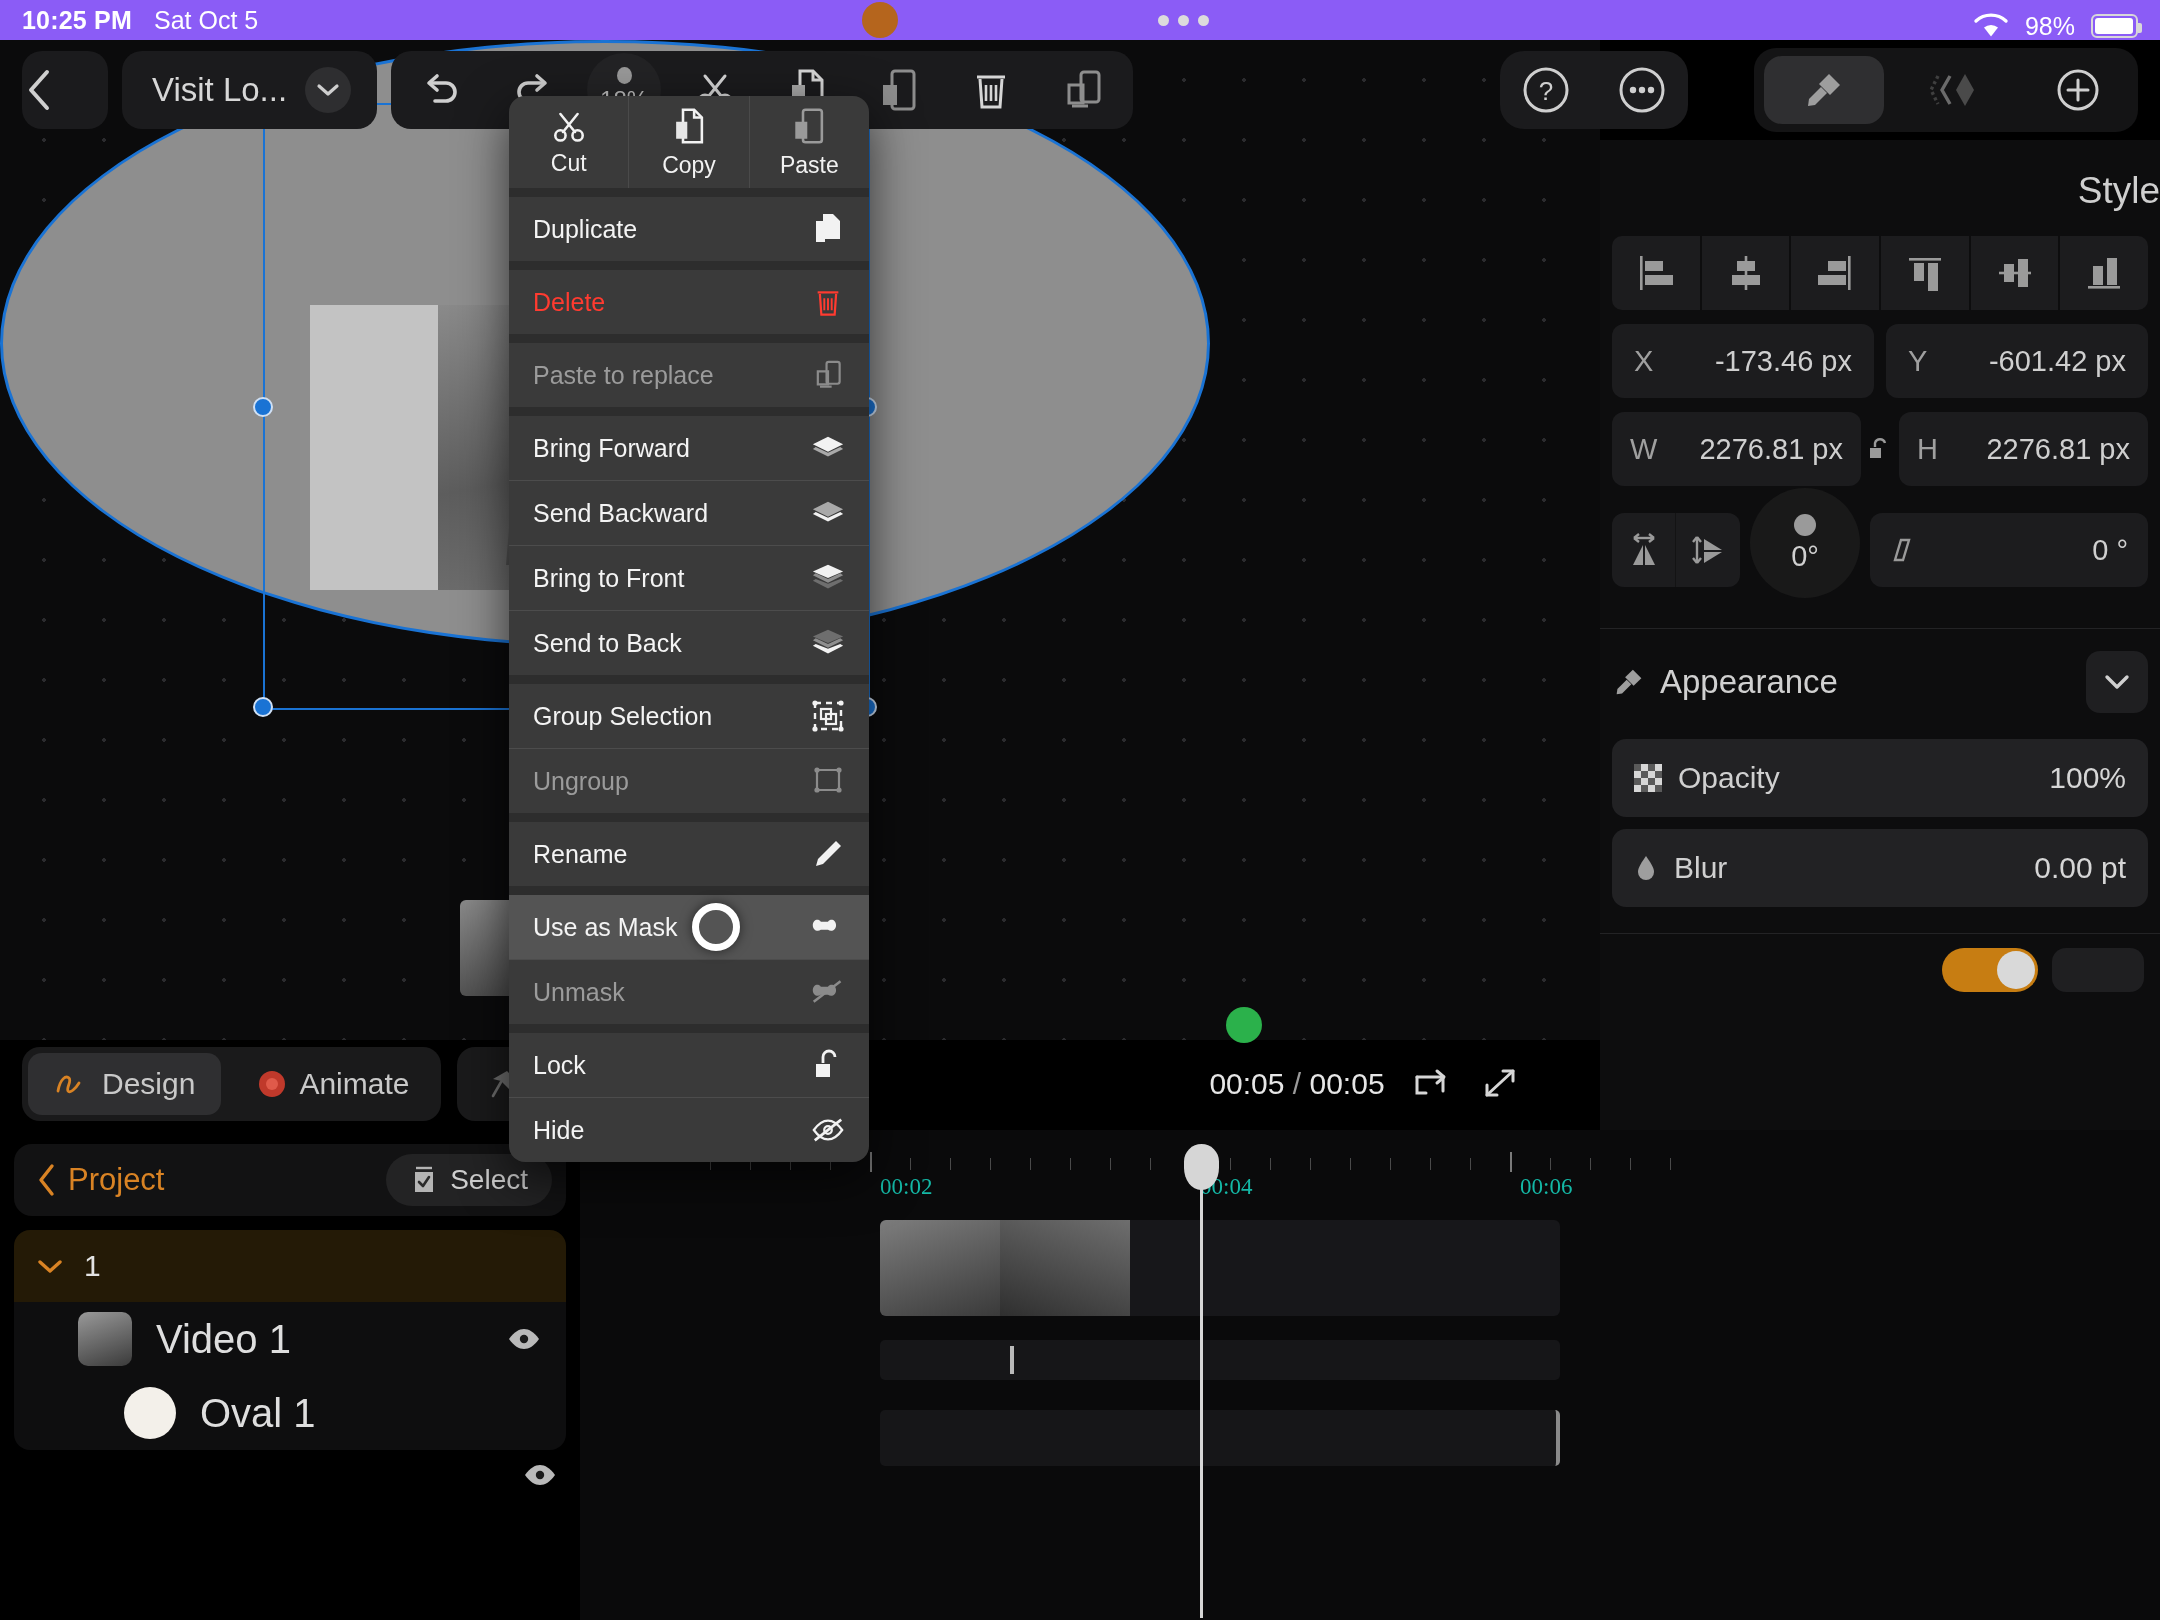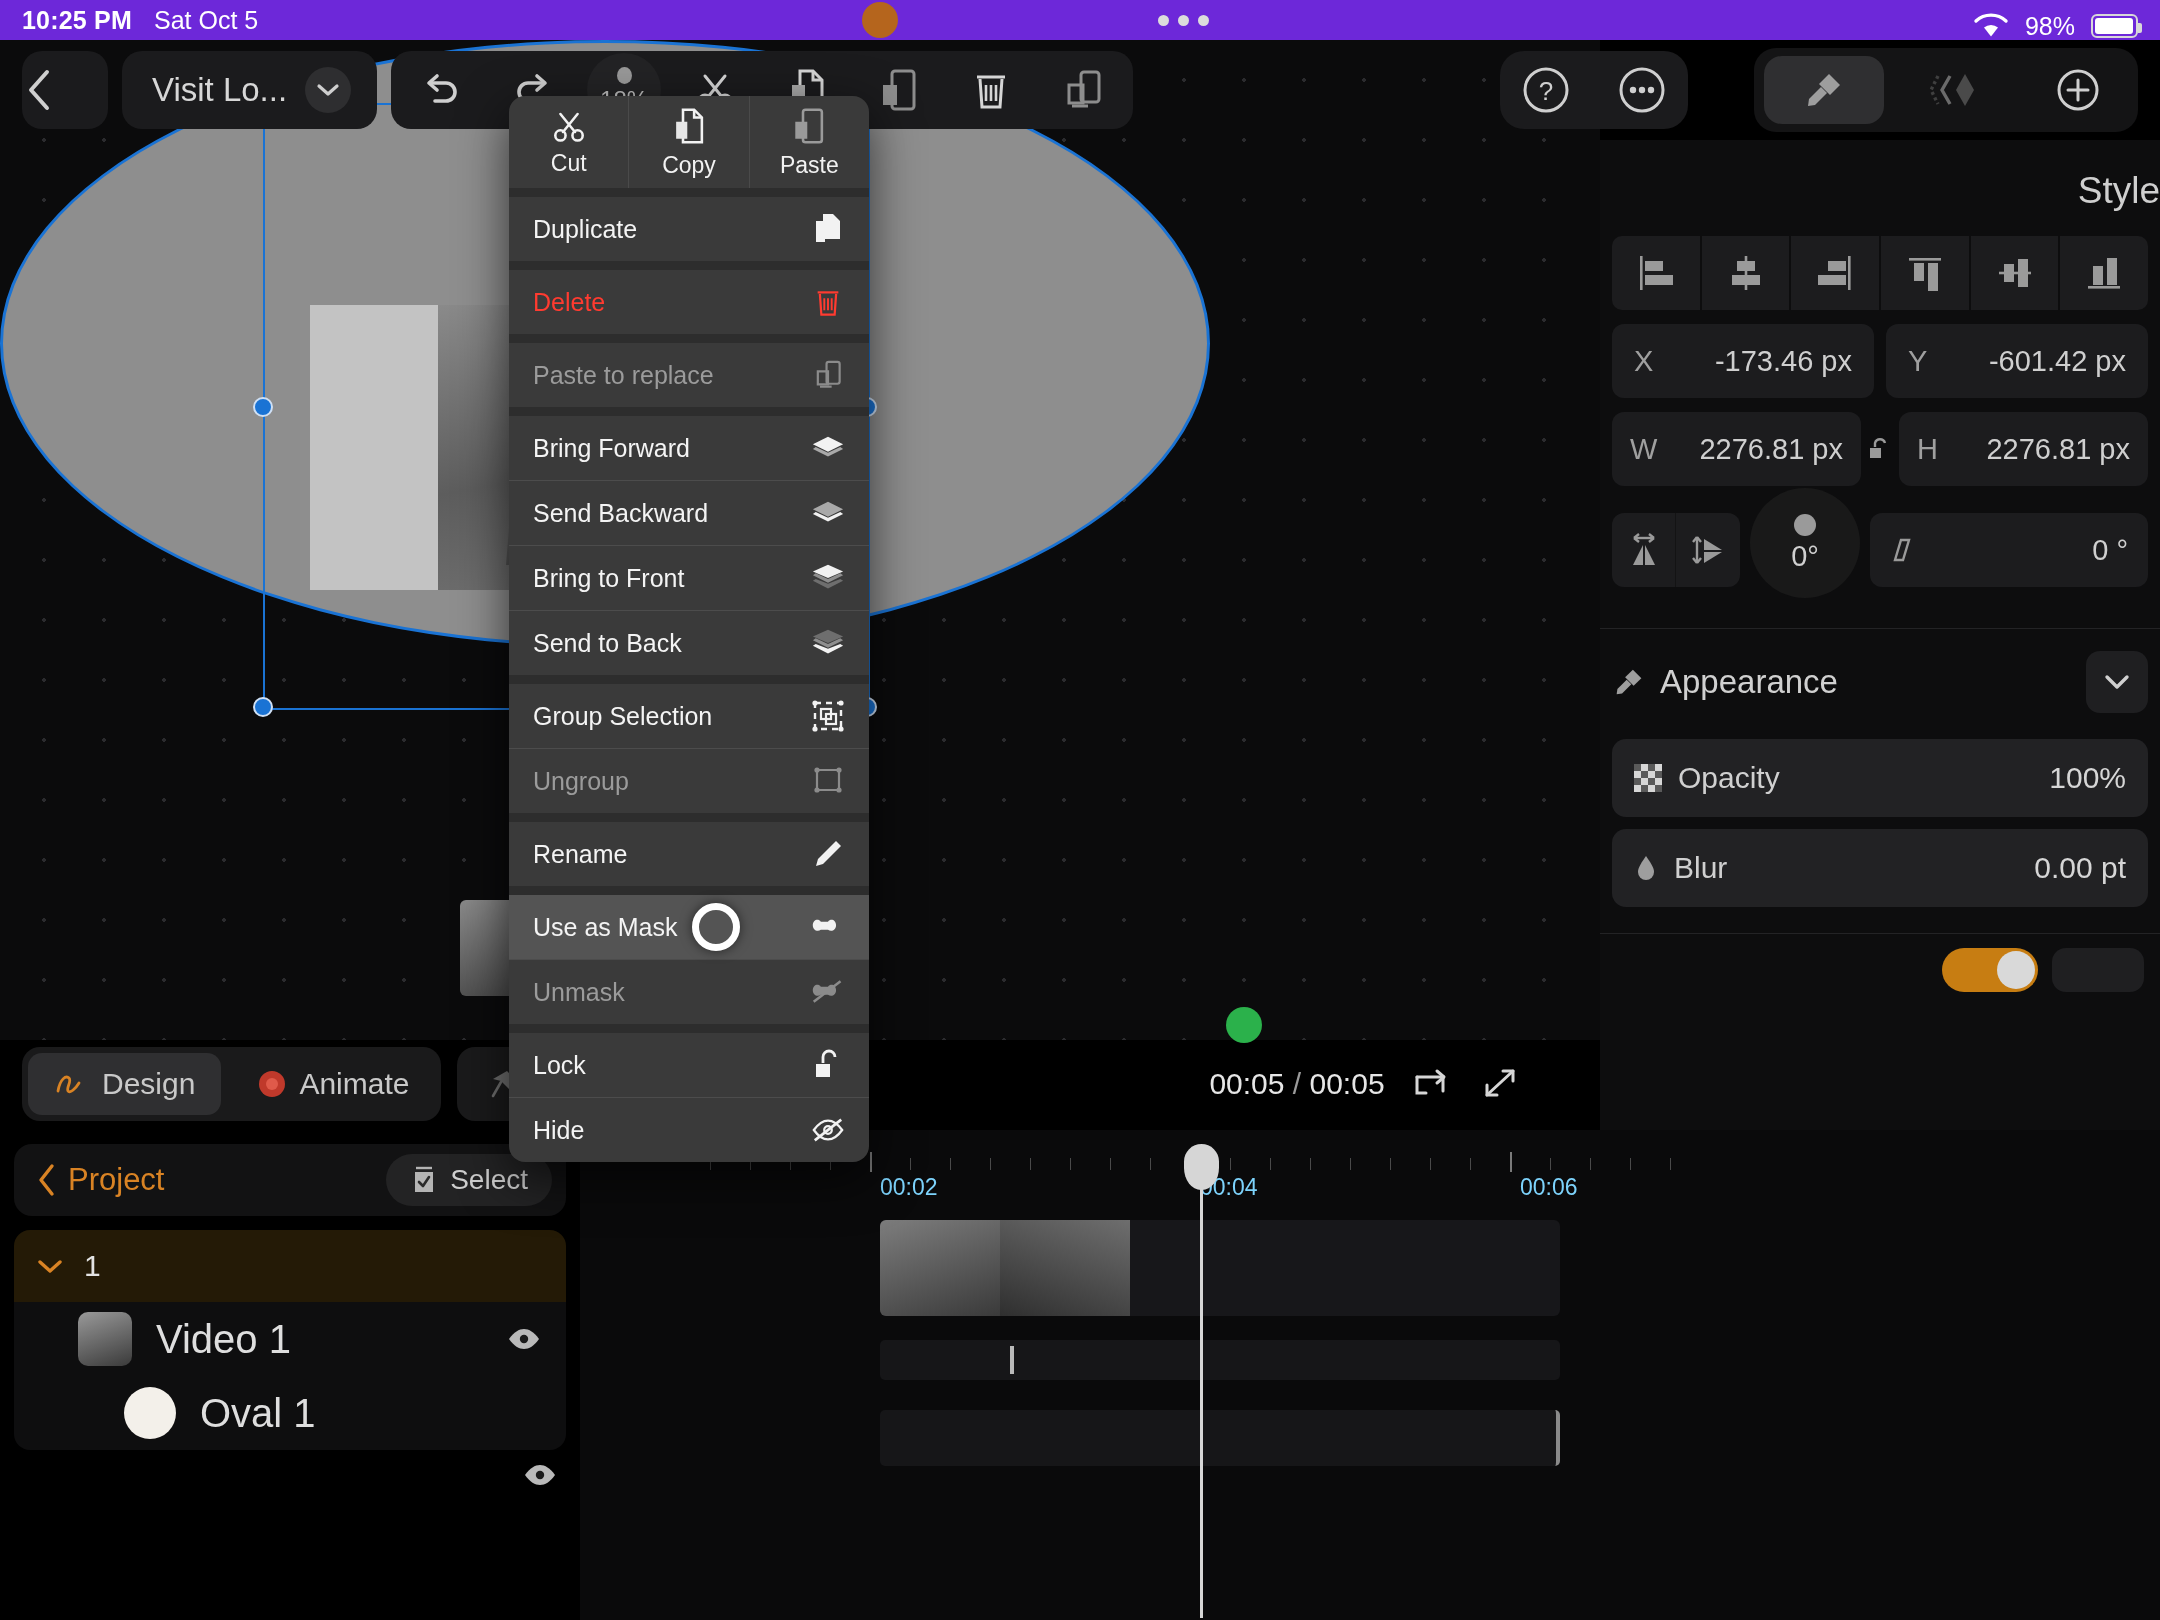--- a/index.html
+++ b/index.html
@@ -1,20 +1,20 @@
 <!DOCTYPE html>
 <html><head>
 <meta charset="utf-8">
 <style>
   * { margin:0; padding:0; box-sizing:border-box; }
   html,body { width:2160px; height:1620px; background:#000; overflow:hidden; }
   body { font-family:"Liberation Sans", sans-serif; color:#e8e8e8; -webkit-font-smoothing:antialiased; }
 
   
-  .statusbar { position:absolute; left:0; top:0; width:2160px; height:40px; display:flex; align-items:center; background:#6d28d9; z-index:60;}
+  .statusbar { position:absolute; left:0; top:0; width:2160px; height:40px; display:flex; align-items:center; background:#8b5cf6; z-index:60;}
   .sb-left { display:flex; align-items:baseline; gap:22px; padding-left:22px; }
   .sb-time { font-size:25px; font-weight:600; letter-spacing:.2px; color:#fff;}
   .sb-date { font-size:25px; font-weight:500; color:#fff;}
   .sb-center { flex:1; display:flex; justify-content:center; align-items:center; gap:260px;}
   .sb-dyn { width:36px; height:36px; border-radius:50%; background:#b5651d; margin-left:-160px;}
   .sb-dots { display:flex; gap:9px; }
   .sb-dots i { width:11px; height:11px; border-radius:50%; background:#dcdcdc; display:block;}
   .sb-right { display:flex; align-items:center; gap:16px; padding-right:22px;margin-top:12px;}
   .sb-batt { font-size:25px; font-weight:500; color:#fff;}
   .battbox { width:47px; height:24px; border:2.5px solid #d8d8d8; border-radius:6px; position:relative; }
@@ -114,21 +114,21 @@
                 linear-gradient(180deg,#8c8c8c,#2f2f2f);}
   .lay-oval { width:52px; height:52px; border-radius:50%; background:#f3f0ea; }
   .lay-name { flex:1; font-size:40px; color:#dedede;}
   .eye { width:40px; height:40px; display:flex; align-items:center; justify-content:center; color:#b9b9b9;}
 
   
   .timeline { position:absolute; left:580px; top:1130px; width:1580px; height:490px; background:#0a0a0b; z-index:20;}
   .tl-ruler { position:absolute; left:0; top:18px; width:1580px; height:46px; }
   .tl-tick { position:absolute; top:10px; width:1px; height:12px; background:#4a4a4a;}
   .tl-tickM { position:absolute; top:4px; width:2px; height:20px; background:#7a7a7a;}
-  .tl-lbl { position:absolute; top:26px; font-size:23px; color:#7dd3fc;}
+  .tl-lbl { position:absolute; top:26px; font-size:23px; color:#14b8a6;font-family:Liberation Serif, serif;}
   .tl-clip { position:absolute; left:300px; top:90px; width:680px; height:96px; background:#17171a; border-radius:6px; overflow:hidden;}
   .tl-clip .thumbA{position:absolute;left:0;top:0;width:120px;height:96px;background:linear-gradient(160deg,#7d7d7d,#3a3a3a);}
   .tl-clip .thumbB{position:absolute;left:120px;top:0;width:130px;height:96px;background:linear-gradient(200deg,#6e6e6e,#2f2f2f);}
   .tl-track2 { position:absolute; left:300px; top:210px; width:680px; height:40px; background:#161618; border-radius:5px;}
   .tl-track2 .mk { position:absolute; left:130px; top:6px; width:4px; height:28px; background:#b9b9b9;}
   .tl-track3 { position:absolute; left:300px; top:280px; width:680px; height:56px; background:#161618; border-radius:5px; border-right:4px solid #8a8a8a;}
   .playhead { position:absolute; left:620px; top:18px; width:3px; height:470px; background:#d6d6d6; z-index:22;}
   .playhead-knob { position:absolute; left:-16px; top:-4px; width:35px; height:46px; background:#d6d6d6;
                    border-radius:18px 18px 50% 50%;}
   .clipbox { position:absolute; left:460px; top:900px; width:120px; height:96px; background:#17171a; z-index:21; border-radius:6px; overflow:hidden;}

